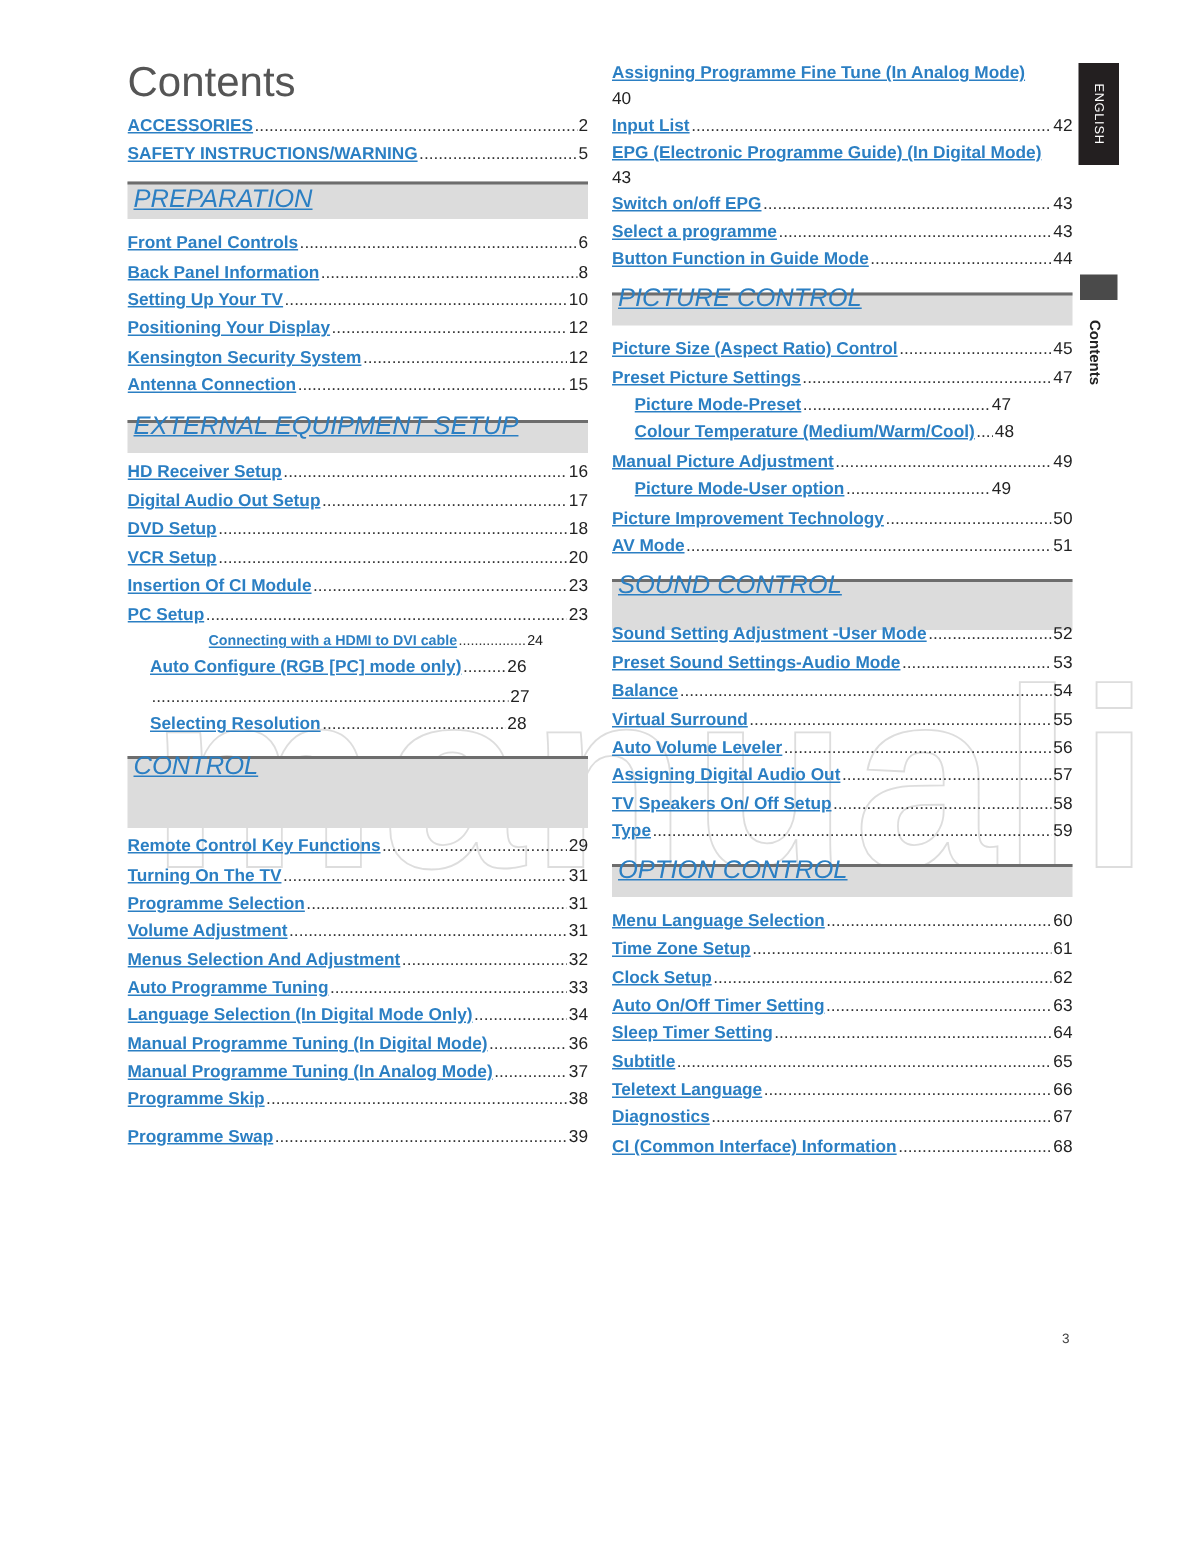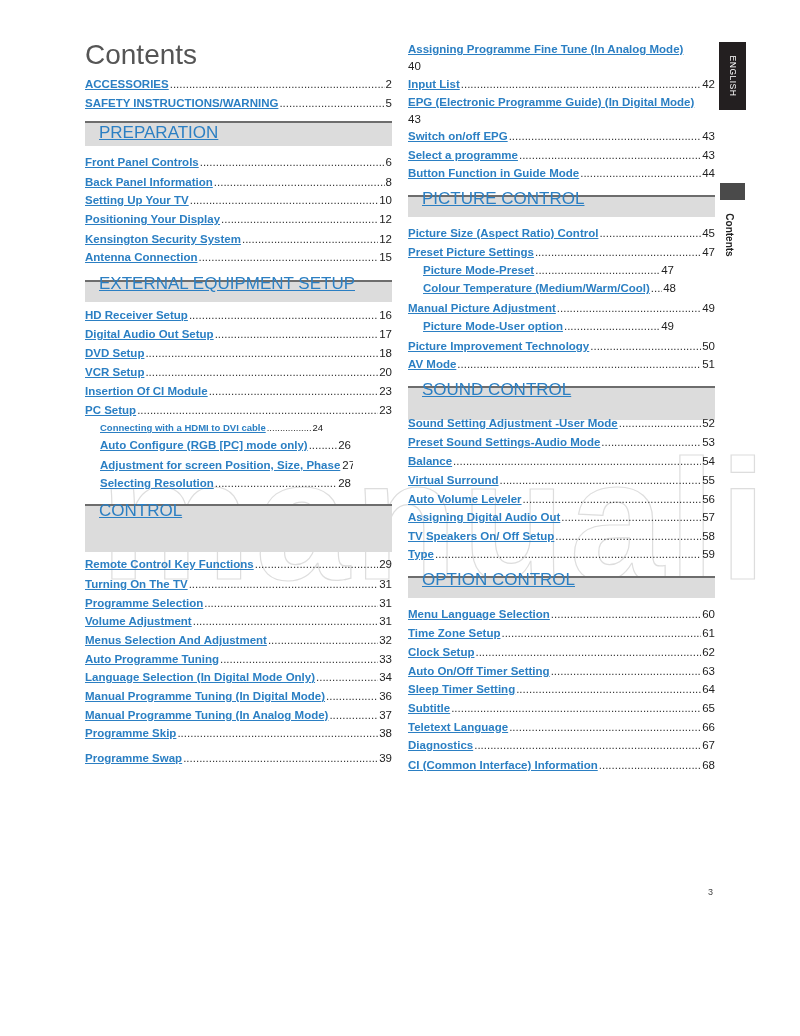--- a/index.html
+++ b/index.html
@@ -12,39 +12,39 @@
     font-weight: normal; margin: 0; line-height: 34px;
   }
   .col { position: absolute; width: 307px; }
   .col-left { left: 85px; top: 0; }
   .col-right { left: 408px; top: 0; }
   .entry {
     position: absolute; left: 0; width: 100%; font-size: 11.5px; line-height: 15px;
     white-space: nowrap; overflow: hidden; display: flex; align-items: baseline;
   }
   .entry.sub { left: 15px; width: calc(100% - 15px); }
-  .entry.small { font-size: 9.5px; }
+  .entry.small { font-size: 9.5px; margin-left: 39px; }
   .entry a { color: #2b7fc3; text-decoration: underline; flex: 0 0 auto; cursor: pointer; font-weight: bold; }
   .entry .dots {
     flex: 1 1 auto; overflow: hidden; color: #333; margin: 0 1px;
   }
   .entry .dots::before {
     content: "......................................................................................................................................................";
     letter-spacing: 0px;
   }
   .entry .page { flex: 0 0 auto; color: #222; }
   .entry.wrap { display: block; white-space: normal; }
   .entry.wrap .page { display: block; }
   .section {
     position: absolute; left: 0; width: 307px; background: #dcdcdc;
     border-top: 2px solid #6d6d6d; box-sizing: border-box;
   }
   .section .label {
-    display: block; color: #2b7fc3; font-size: 17px; line-height: 21px; padding-left: 14px;
-    text-decoration: underline; margin-top: -9px;
+    display: block; color: #2b7fc3; font-size: 17px; line-height: 21px; padding-left: 4px;
+    text-decoration: underline; margin-top: -9px; font-style: italic;
   }
   .tab-english {
     position: absolute; left: 719px; top: 42px; width: 27px; height: 68px; background: #231f20;
   }
   .tab-english span {
     position: absolute; left: 50%; top: 50%; transform: translate(-50%, -50%) rotate(90deg);
     color: #ffffff; font-size: 8.5px; letter-spacing: 0.5px; white-space: nowrap;
   }
   .tab-contents-block {
     position: absolute; left: 720px; top: 183px; width: 25px; height: 17px; background: #4a4a4a;
@@ -154,21 +154,20 @@
       <a>Connecting with a HDMI to DVI cable</a>
       <span class="dots"></span>
       <span class="page">24</span>
     </div>
   <div class="entry sub" style="top:438px; width:251px">
       <a>Auto Configure (RGB [PC] mode only)</a>
       <span class="dots"></span>
       <span class="page">26</span>
     </div>
   <div class="entry sub" style="top:458px; width:253px">
-      <a>Adjustment for screen Position, Size, Phase</a>
       <span class="dots"></span>
       <span class="page">27</span>
     </div>
   <div class="entry sub" style="top:476px; width:251px">
       <a>Selecting Resolution</a>
       <span class="dots"></span>
       <span class="page">28</span>
     </div>
 
   <div class="section" style="top:504px; height:48px">

